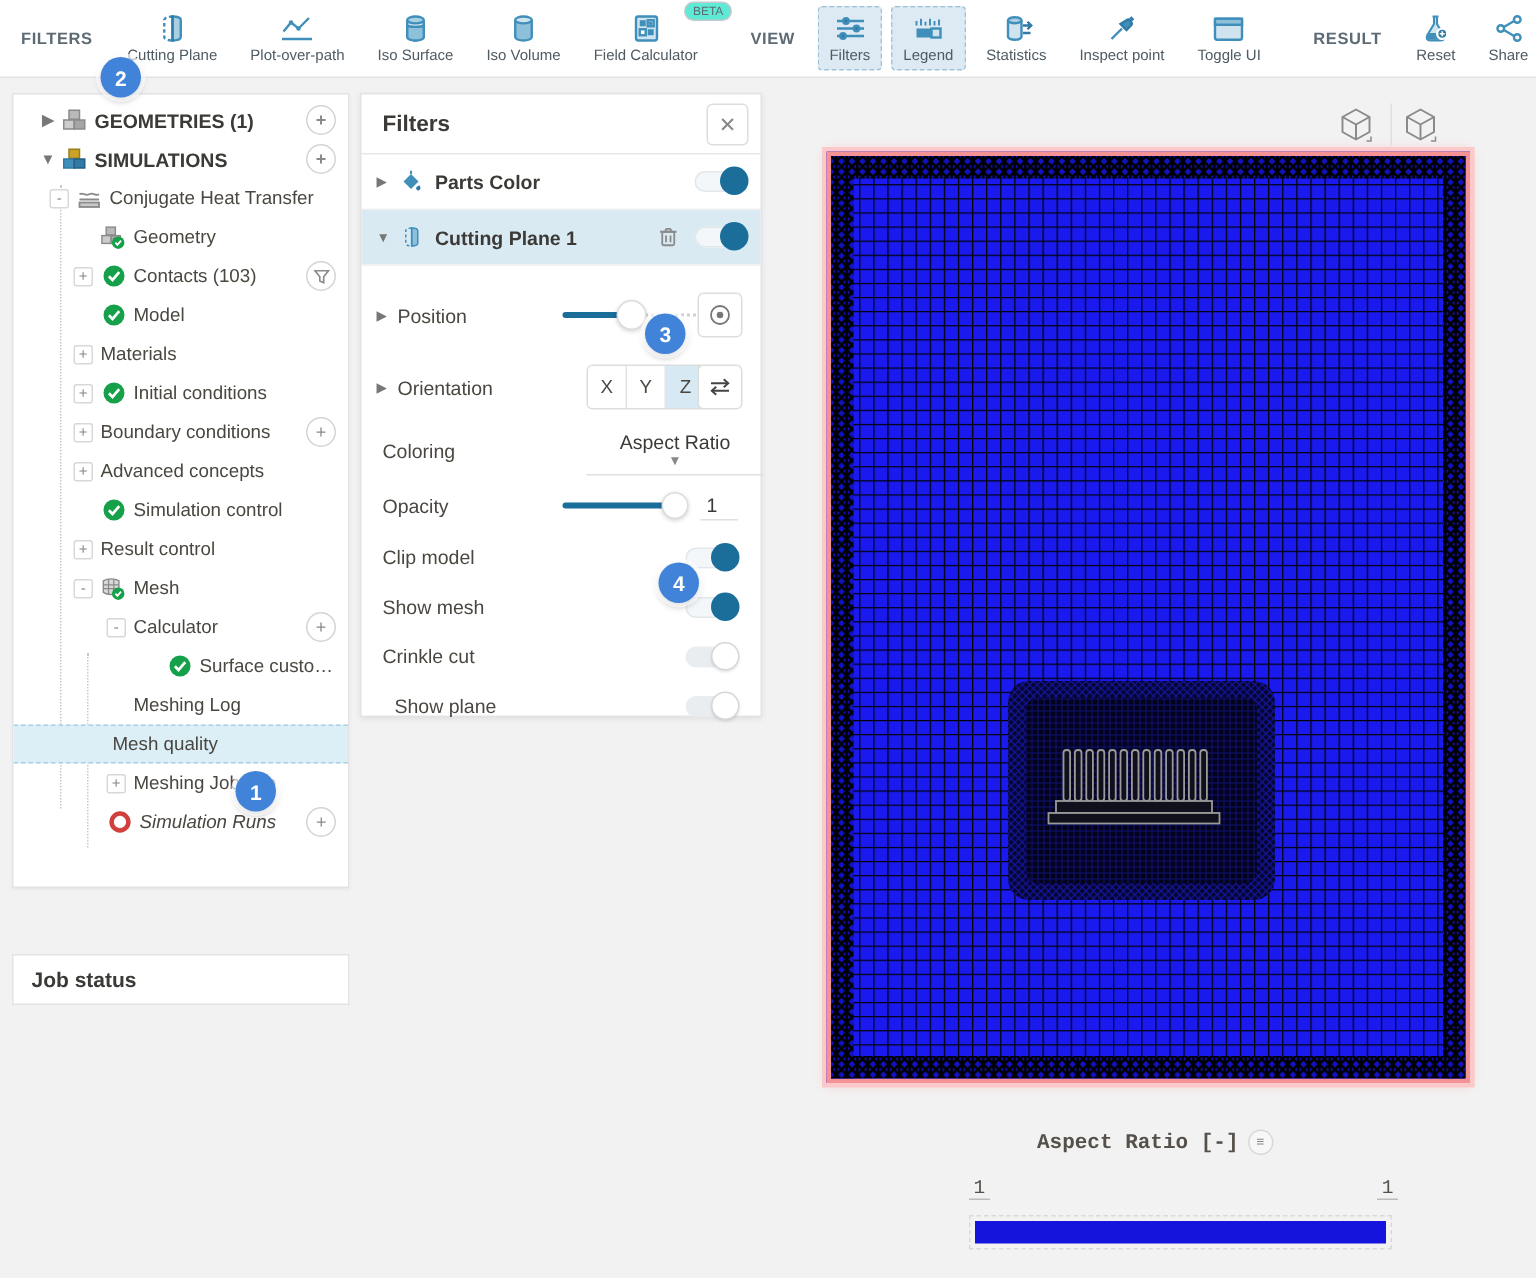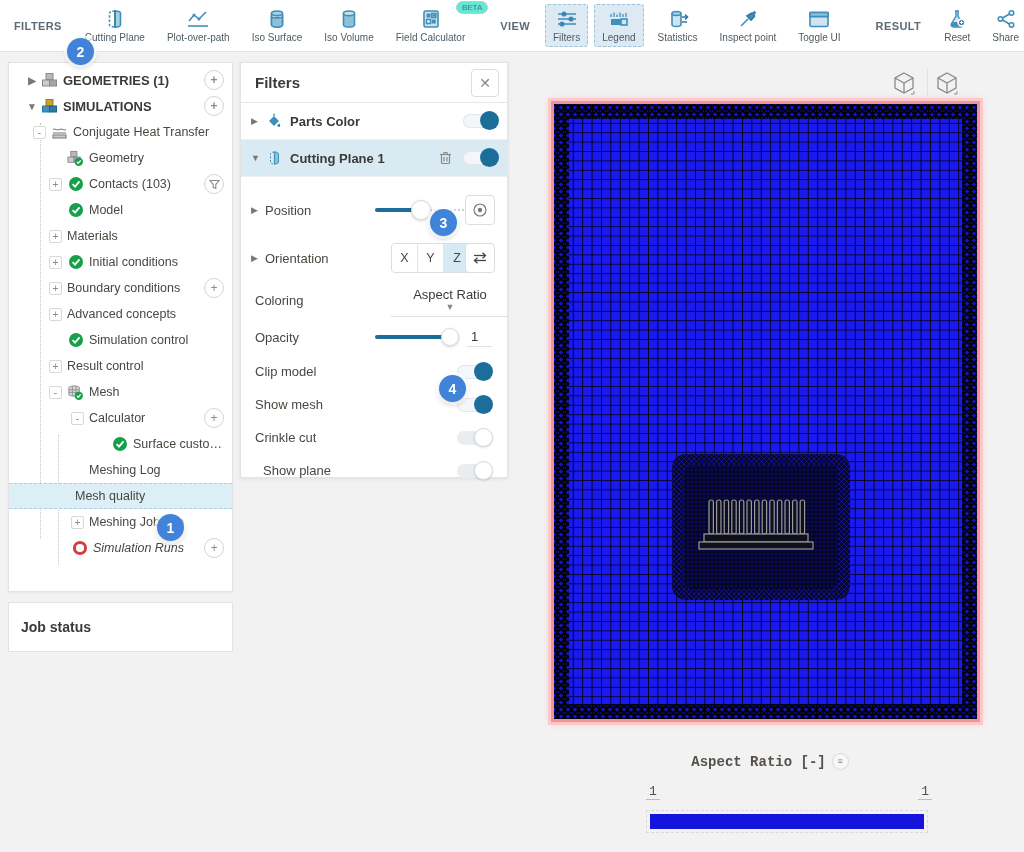--- a/index.html
+++ b/index.html
@@ -26,21 +26,21 @@
   .tree-row.bold { font-weight:bold; font-size:13px; color:#3b3a36; }
   .tree-row.selected { background:#dceef6; border-top:1px dashed #abd0e2; border-bottom:1px dashed #abd0e2; }
   .caret { width:18px; font-size:10px; color:#777; text-align:center; flex:none; }
   .expander { width:13px; height:13px; flex:none; border:1px solid #d8d8d8; border-radius:2px; background:#fff; color:#888; font-size:10px; line-height:11px; text-align:center; margin-right:5px; }
   .expander.none { border:none; background:transparent; }
   .tree-icon { width:17px; height:17px; flex:none; margin-right:5px; display:flex; align-items:center; justify-content:center; }
   .tree-label { white-space:nowrap; overflow:hidden; text-overflow:ellipsis; flex:1; }
   .tree-right { position:absolute; right:8px; top:3px; width:20px; height:20px; border:1px solid #d4d4d4; border-radius:50%; background:#fff; color:#8a8a8a; font-size:12px; display:flex; align-items:center; justify-content:center; }
   .tree-line { position:absolute; width:0; border-left:1px dotted #c9c9c9; }
 
-  #job-status { position:absolute; left:8px; top:602px; width:225px; height:50px; background:#fff; border:1px solid #e3e3e3; display:flex; align-items:center; padding-left:12px; font-size:14px; font-weight:bold; color:#3b3a36; }
+  #job-status { position:absolute; left:8px; top:636px; width:225px; height:34px; background:#fff; border:1px solid #e3e3e3; display:flex; align-items:center; padding-left:12px; font-size:14px; font-weight:bold; color:#3b3a36; }
 
   
   #filters-panel { position:absolute; left:240px; top:62px; width:268px; height:416px; background:#fff; border:1px solid #e3e3e3; box-shadow:0 1px 4px rgba(0,0,0,.08); z-index:4; }
   .fp-header { height:40px; display:flex; align-items:center; padding:0 8px 0 14px; border-bottom:1px solid #e8e8e8; }
   .fp-title { font-size:15px; font-weight:bold; color:#3b3a36; flex:1; }
   .fp-close { width:28px; height:28px; border:1px solid #ddd; border-radius:4px; background:#fff; color:#888; font-size:14px; display:flex; align-items:center; justify-content:center; cursor:pointer; }
   .fp-section { height:37px; display:flex; align-items:center; padding:0 10px 0 10px; border-bottom:1px solid #f0f0f0; }
   .fp-section.selected { background:#d9eaf3; }
   .fp-caret { width:14px; font-size:9px; color:#777; }
   .fp-sec-icon { width:18px; height:18px; margin-right:7px; display:flex; align-items:center; justify-content:center; }

